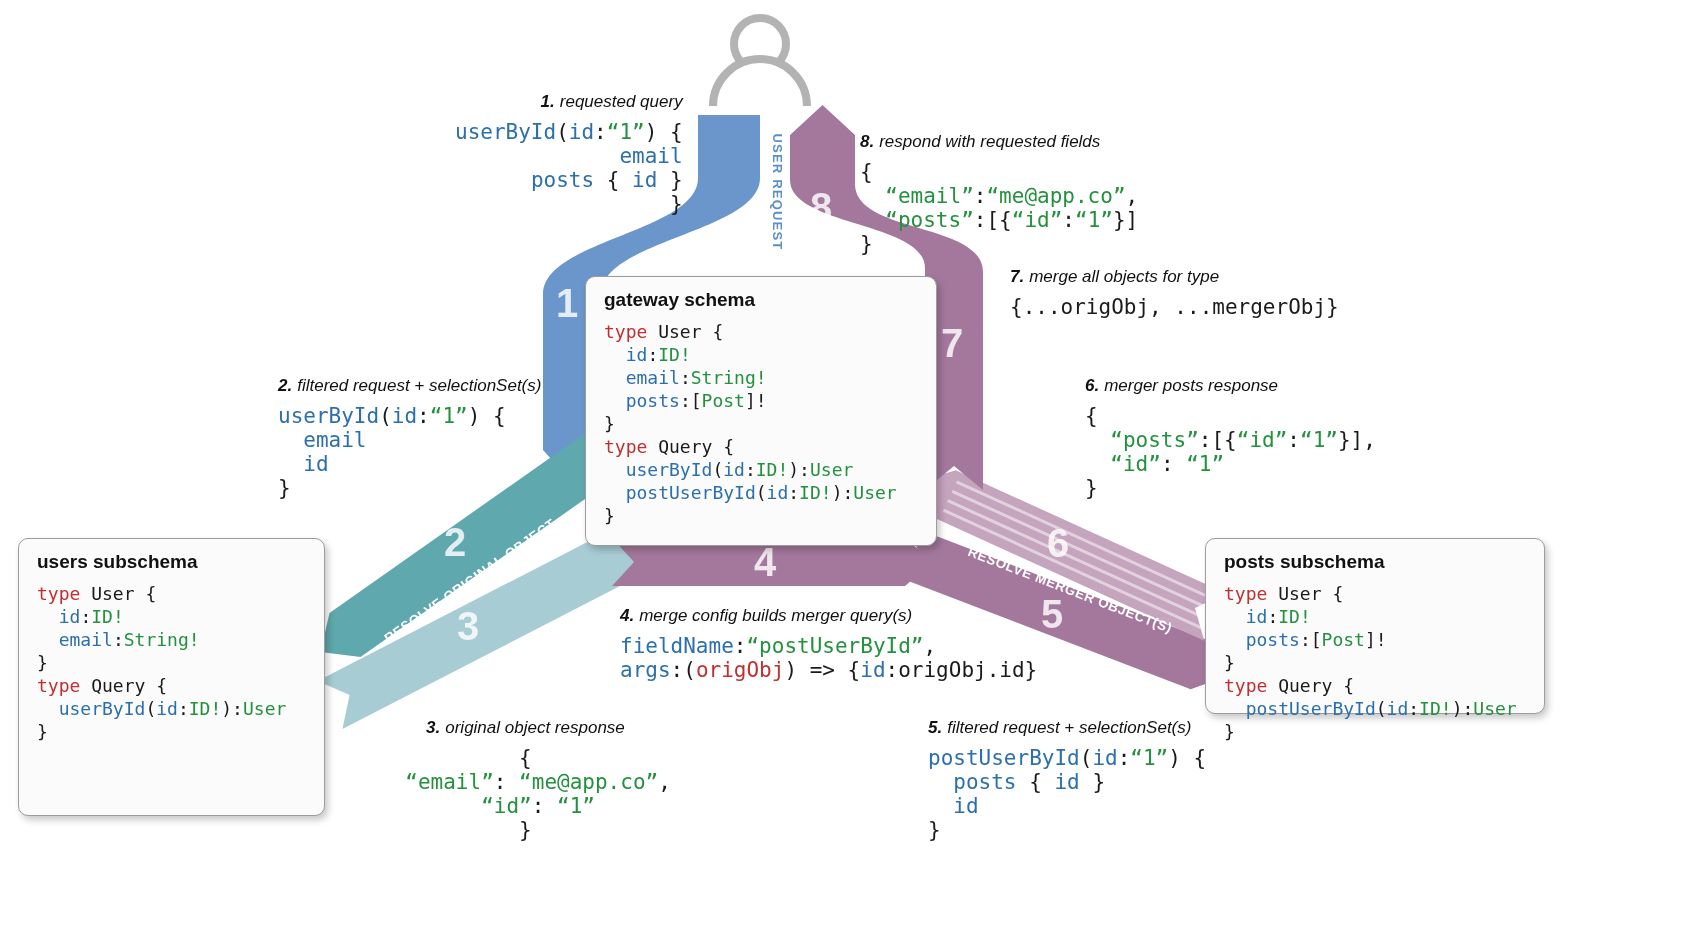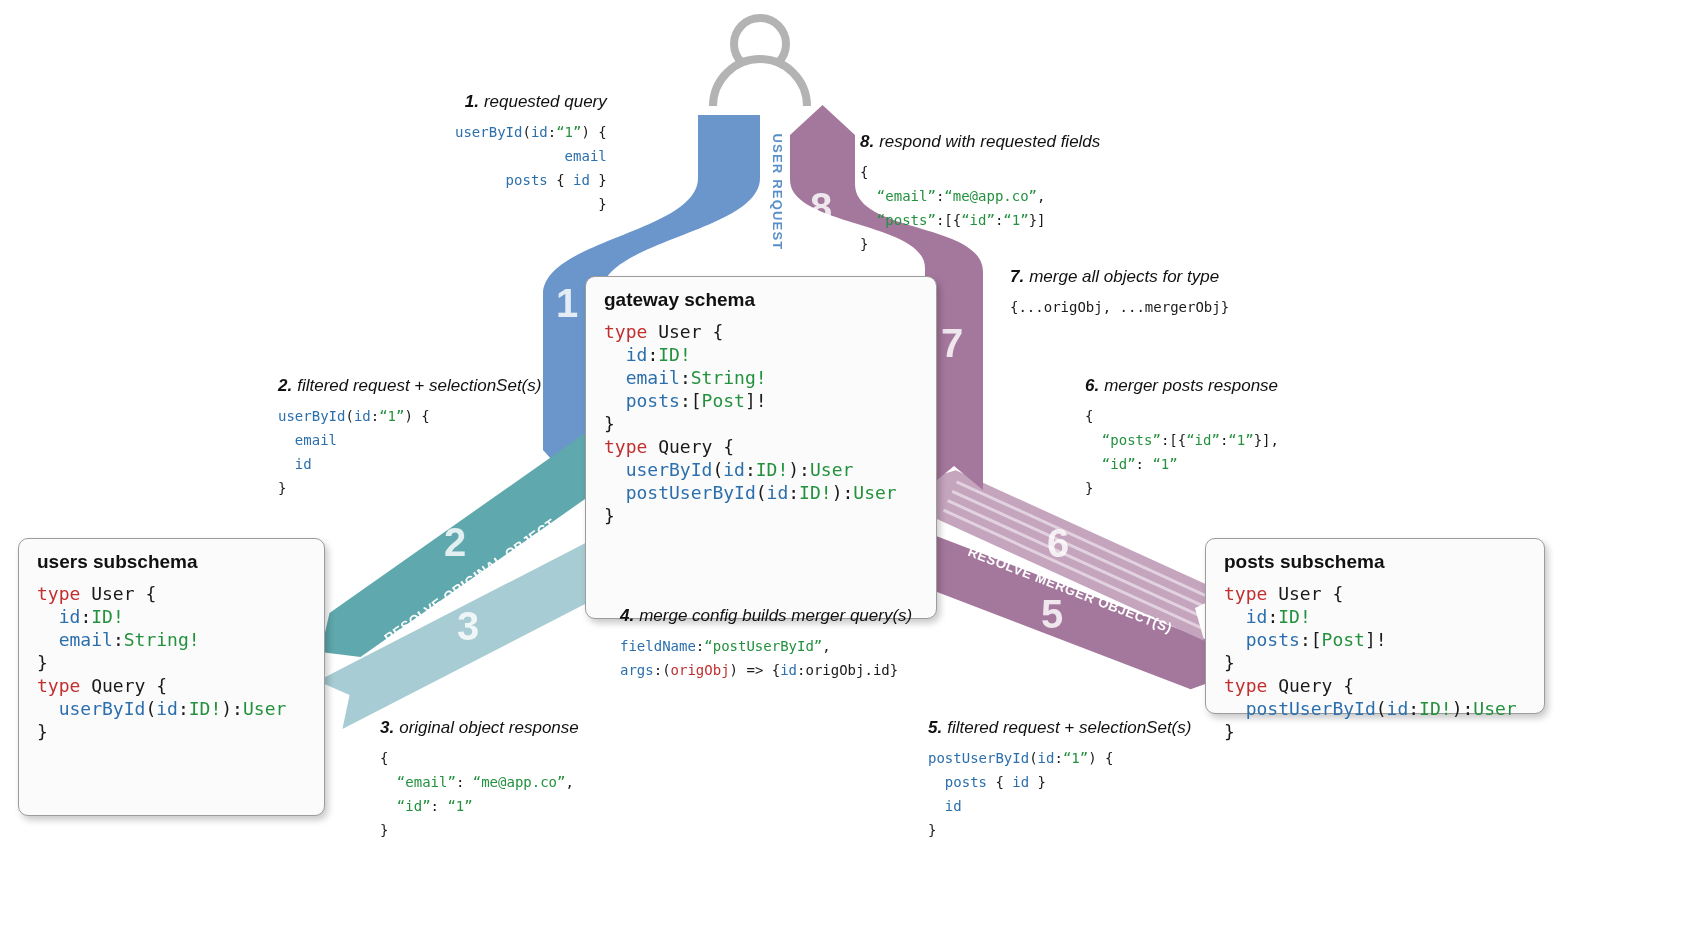--- a/index.html
+++ b/index.html
@@ -19,21 +19,21 @@
     box-shadow:3px 4px 7px rgba(0,0,0,0.22);
     padding:12px 18px;
   }
   .box-title { font-weight:bold; font-size:19px; color:#111; margin-bottom:9px; }
 
   .code {
     font-family:"DejaVu Sans Mono", monospace;
     font-size:18px; line-height:23px;
     white-space:pre; color:#1a1a1a;
   }
-  .ann-code { font-size:14px; line-height:24px; }
+  .ann-code { font-size:21px; line-height:24px; }
 
   .annotation { position:absolute; z-index:4; }
   .ann-title { font-style:italic; font-size:17px; color:#111; margin-bottom:8px; }
   .ann-num { font-weight:bold; margin-right:5px; }
 
   .tok-k { color:var(--keyword-red); }
   .tok-f { color:var(--field-blue); }
   .tok-t { color:var(--type-green); }
   .tok-s { color:var(--type-green); }
   .tok-p { color:#1a1a1a; }
@@ -91,21 +91,21 @@
     <text class="band-label" transform="translate(470,581) rotate(-35)" text-anchor="middle" dominant-baseline="central">RESOLVE ORIGINAL OBJECT</text>
     <text class="band-label" transform="translate(1070,590) rotate(21)" text-anchor="middle" dominant-baseline="central">RESOLVE MERGER OBJECT(S)</text>
     <text class="user-request-label" transform="translate(777,192) rotate(90)" text-anchor="middle" dominant-baseline="central" fill="#5b8fc7">USER REQUEST</text>
 
     <g>
       <circle cx="760" cy="44" r="26" fill="#ffffff" stroke-width="8" stroke="#b3b3b3"></circle>
       <path d="M 713 106 A 47 47 0 0 1 807 106" fill="#ffffff" stroke-width="8" stroke="#b3b3b3"></path>
     </g>
   </svg>
 
-  <div class="schema-box" style="left:585px; top:276px; width:352px; height:343px;">
+  <div class="schema-box" style="left:585px; top:276px; width:352px; height:270px;">
     <div class="box-title">gateway schema</div>
     <div class="code"><div class="code-line"><span class="tok-k">type</span><span class="tok-p"> User {</span></div><div class="code-line"><span class="tok-p">  </span><span class="tok-f">id</span><span class="tok-p">:</span><span class="tok-t">ID!</span></div><div class="code-line"><span class="tok-p">  </span><span class="tok-f">email</span><span class="tok-p">:</span><span class="tok-t">String!</span></div><div class="code-line"><span class="tok-p">  </span><span class="tok-f">posts</span><span class="tok-p">:[</span><span class="tok-t">Post</span><span class="tok-p">]!</span></div><div class="code-line"><span class="tok-p">}</span></div><div class="code-line"><span class="tok-k">type</span><span class="tok-p"> Query {</span></div><div class="code-line"><span class="tok-p">  </span><span class="tok-f">userById</span><span class="tok-p">(</span><span class="tok-f">id</span><span class="tok-p">:</span><span class="tok-t">ID!</span><span class="tok-p">):</span><span class="tok-t">User</span></div><div class="code-line"><span class="tok-p">  </span><span class="tok-f">postUserById</span><span class="tok-p">(</span><span class="tok-f">id</span><span class="tok-p">:</span><span class="tok-t">ID!</span><span class="tok-p">):</span><span class="tok-t">User</span></div><div class="code-line"><span class="tok-p">}</span></div></div>
   </div>
 
   <div class="schema-box" style="left:18px; top:538px; width:307px; height:278px;">
     <div class="box-title">users subschema</div>
     <div class="code"><div class="code-line"><span class="tok-k">type</span><span class="tok-p"> User {</span></div><div class="code-line"><span class="tok-p">  </span><span class="tok-f">id</span><span class="tok-p">:</span><span class="tok-t">ID!</span></div><div class="code-line"><span class="tok-p">  </span><span class="tok-f">email</span><span class="tok-p">:</span><span class="tok-t">String!</span></div><div class="code-line"><span class="tok-p">}</span></div><div class="code-line"><span class="tok-k">type</span><span class="tok-p"> Query {</span></div><div class="code-line"><span class="tok-p">  </span><span class="tok-f">userById</span><span class="tok-p">(</span><span class="tok-f">id</span><span class="tok-p">:</span><span class="tok-t">ID!</span><span class="tok-p">):</span><span class="tok-t">User</span></div><div class="code-line"><span class="tok-p">}</span></div></div>
   </div>
 
   <div class="schema-box" style="left:1205px; top:538px; width:340px; height:176px;">
@@ -148,21 +148,21 @@
     <div class="code ann-code"><div class="code-line"><span class="tok-p">{</span></div><div class="code-line"><span class="tok-p">  </span><span class="tok-s">“posts”</span><span class="tok-p">:[{</span><span class="tok-s">“id”</span><span class="tok-p">:</span><span class="tok-s">“1”</span><span class="tok-p">}],</span></div><div class="code-line"><span class="tok-p">  </span><span class="tok-s">“id”</span><span class="tok-p">: </span><span class="tok-s">“1”</span></div><div class="code-line"><span class="tok-p">}</span></div></div>
   </div>
 
   <div class="annotation" style="left:620px; top:606px;">
     <div class="ann-title">
       <span class="ann-num">4.</span><span class="ann-text">merge config builds merger query(s)</span>
     </div>
     <div class="code ann-code"><div class="code-line"><span class="tok-f">fieldName</span><span class="tok-p">:</span><span class="tok-s">“postUserById”</span><span class="tok-p">,</span></div><div class="code-line"><span class="tok-f">args</span><span class="tok-p">:(</span><span class="tok-k">origObj</span><span class="tok-p">) =&gt; {</span><span class="tok-f">id</span><span class="tok-p">:origObj.id}</span></div></div>
   </div>
 
-  <div class="annotation" style="left:380px; top:718px;">
+  <div class="annotation" style="left:380px; top:718px;text-align:center;">
     <div class="ann-title">
       <span class="ann-num">3.</span><span class="ann-text">original object response</span>
     </div>
     <div class="code ann-code"><div class="code-line"><span class="tok-p">{</span></div><div class="code-line"><span class="tok-p">  </span><span class="tok-s">“email”</span><span class="tok-p">: </span><span class="tok-s">“me@app.co”</span><span class="tok-p">,</span></div><div class="code-line"><span class="tok-p">  </span><span class="tok-s">“id”</span><span class="tok-p">: </span><span class="tok-s">“1”</span></div><div class="code-line"><span class="tok-p">}</span></div></div>
   </div>
 
   <div class="annotation" style="left:928px; top:718px;">
     <div class="ann-title">
       <span class="ann-num">5.</span><span class="ann-text">filtered request + selectionSet(s)</span>
     </div>

